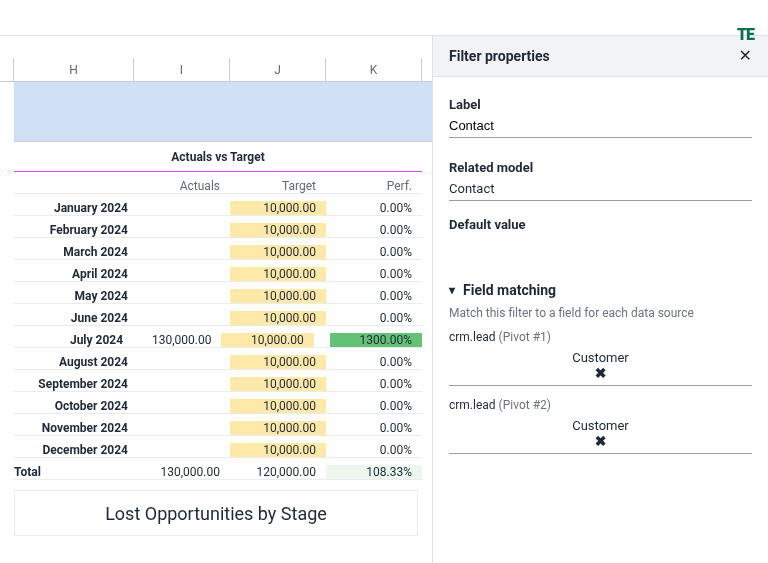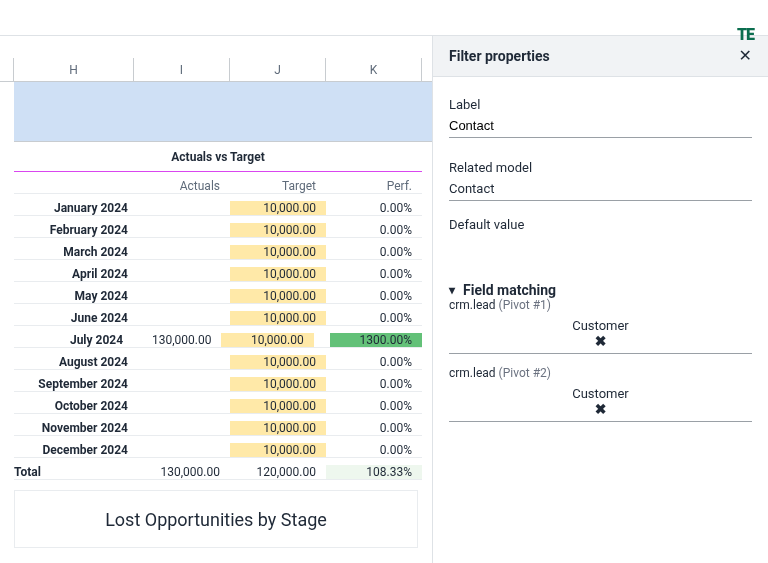--- a/index.html
+++ b/index.html
@@ -38,31 +38,31 @@
   .hdr-row .cell-month { font-weight: 400; }
   .cell-i { width: 96px; text-align: right; padding-right: 10px; font-size: 12px; }
   .cell-j { width: 96px; text-align: right; padding-right: 10px; font-size: 12px; background: #ffe9a8; }
   .cell-k { width: 96px; text-align: right; padding-right: 10px; font-size: 12px; }
   .cell-k.green { background: #63c178; margin-left: 16px; }
   .total-row .cell-month { font-weight: 700; text-align: left; padding-left: 0; }
   .total-row .cell-j { background: transparent; }
   .total-row .cell-k { background: #eef7ee; }
 
   
-  .chart-card { margin: 10px 14px 0 14px; border: 1px solid #e9ecef; height: 58px; display: flex; align-items: center; justify-content: center; font-size: 18px; }
+  .chart-card { margin: 10px 14px 0 14px; border: 1px solid #e9ecef; height: 46px; display: flex; align-items: center; justify-content: center; font-size: 18px; }
 
   
   .panel-header { display: flex; align-items: center; justify-content: space-between; padding: 12px 16px; background: #f1f3f5; border-bottom: 1px solid #dee2e6; }
   .panel-header h3 { margin: 0; font-size: 14px; font-weight: 700; }
   .panel-header .close { cursor: pointer; font-size: 16px; line-height: 1; }
   .panel-body { padding: 14px 16px; overflow-y: auto; flex: 1; }
-  .field-label { font-weight: 400; font-size: 13px; margin-top: 6px; }
+  .field-label { font-weight: 700; font-size: 13px; margin-top: 6px; }
   .field-input { border: none; border-bottom: 1px solid #9aa0a6; width: 100%; padding: 6px 0 4px 0; font-size: 13px; background: transparent; margin-bottom: 16px; outline: none; }
   .field-static { padding: 6px 0 4px 0; font-size: 13px; border-bottom: 1px solid #9aa0a6; margin-bottom: 16px; }
-  .def-val-label { font-weight: 400; font-size: 13px; margin-top: 10px; margin-bottom: 50px; }
+  .def-val-label { font-weight: 700; font-size: 13px; margin-top: 10px; margin-bottom: 50px; }
 
   .section-toggle { display: flex; align-items: center; gap: 8px; font-weight: 700; font-size: 14px; cursor: pointer; margin-top: 8px; }
   .chevron { display: inline-block; transform: rotate(0deg); font-size: 12px; }
   .hint { color: #6b7280; font-size: 12px; margin: 8px 0 10px 0; }
 
   .match-item { margin-bottom: 12px; }
   .match-title { font-size: 12px; }
   .match-title .muted { color: #6b7280; text-align: right; }
   .match-row { display: flex; align-items: center; justify-content: space-between; border-bottom: 1px solid #9aa0a6; padding: 4px 0; margin-top: 2px; flex-direction: column; }
   .match-val { font-size: 13px; }
@@ -198,20 +198,21 @@
 
       <div class="field-label">Related model</div>
       <div class="field-static">Contact</div>
 
       <div class="def-val-label">Default value</div>
 
       <div class="section-toggle">
         <span class="chevron">▾</span>
         <span>Field matching</span>
       </div>
+      <div class="hint">Match this filter to a field for each data source</div>
 
       <div id="matches">
           <div class="match-item">
             <div class="match-title">crm.lead <span class="muted">(Pivot #1)</span></div>
             <div class="match-row">
               <span class="match-val">Customer</span>
               <span class="x-btn">✖</span>
             </div>
           </div>
           <div class="match-item">

